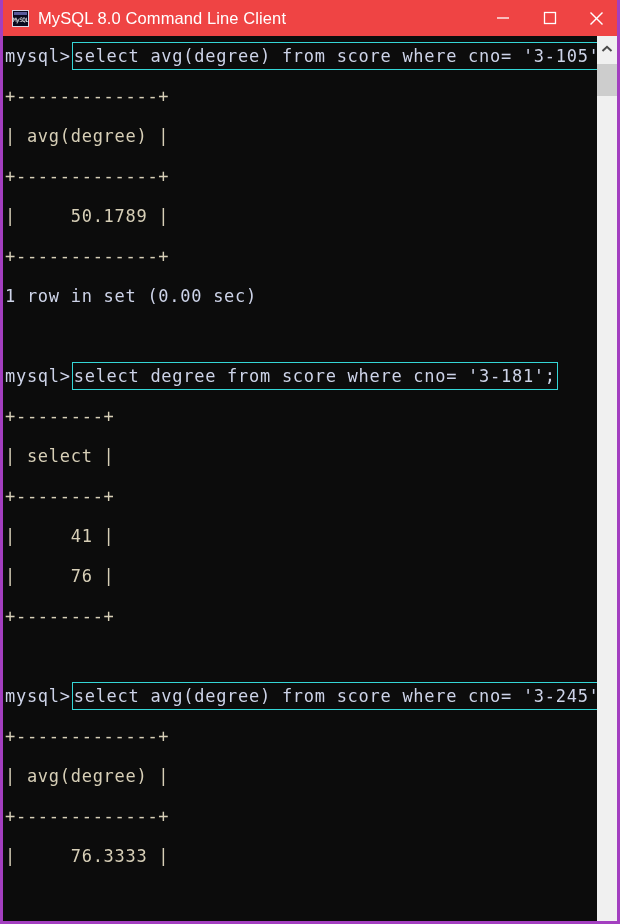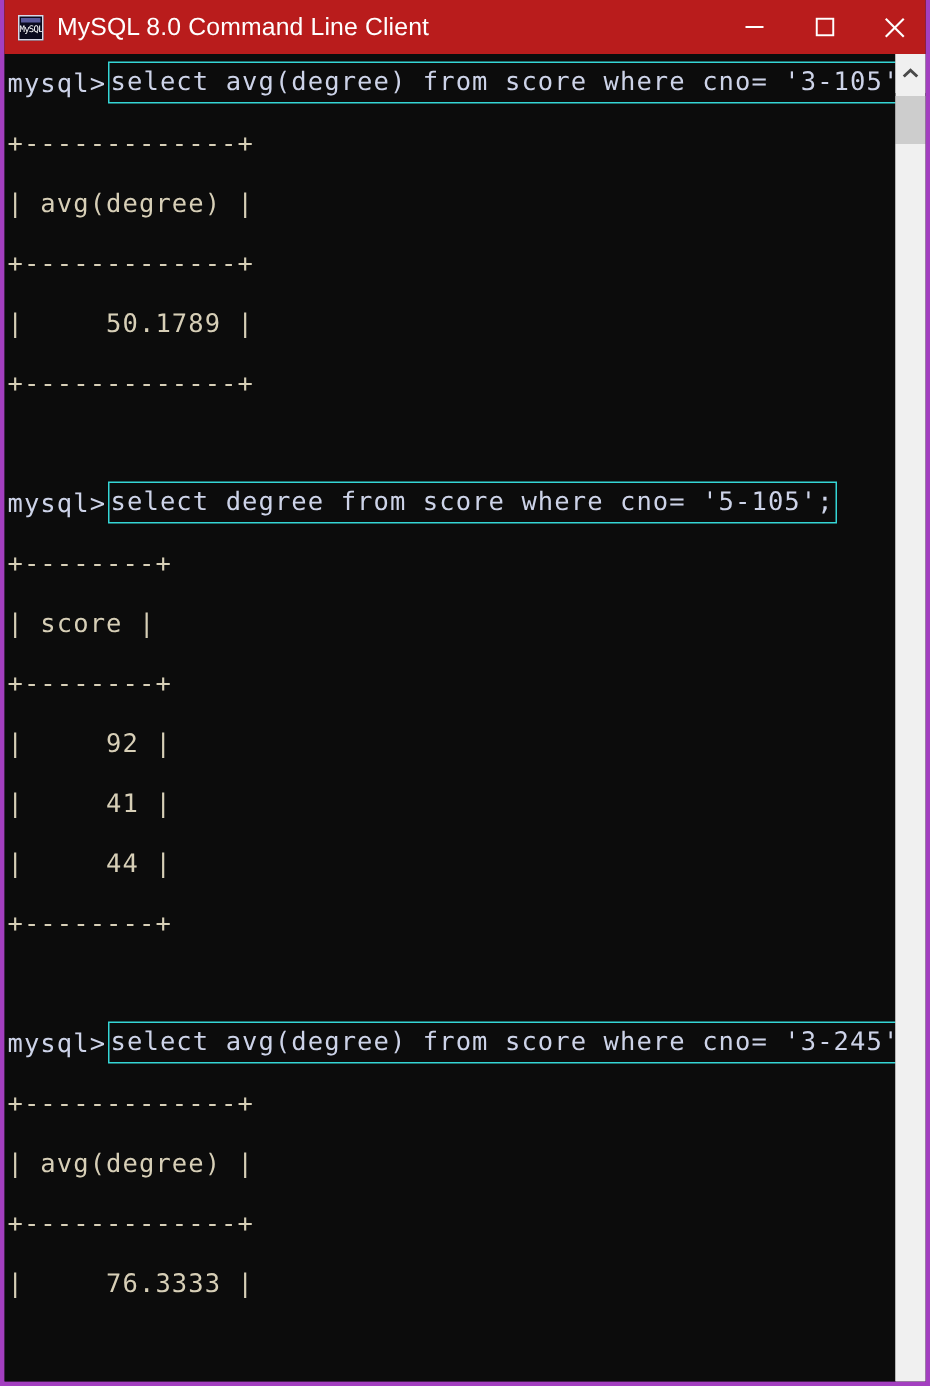--- a/index.html
+++ b/index.html
@@ -27,21 +27,21 @@
     overflow: hidden;
   }
 
   
   #titlebar {
     position: absolute;
     left: -3px;
     top: 0;
     width: 620px;
     height: 36px;
-    background: #b91c1c;
+    background: #ef4444;
     display: flex;
     align-items: center;
     box-sizing: border-box;
   }
   #app-icon {
     width: 17px;
     height: 17px;
     margin-left: 12px;
     margin-right: 9px;
     background: #0a0a1e;
@@ -204,28 +204,28 @@
   </div>
 
   <div id="console">
     <div id="console-lines">
         <div class="line"><span class="prompt">mysql&gt;</span><span class="cmd-box">select avg(degree) from score where cno= '3-105';</span></div>
         <div class="line tbl">+-------------+</div>
         <div class="line tbl">| avg(degree) |</div>
         <div class="line tbl">+-------------+</div>
         <div class="line tbl">|     50.1789 |</div>
         <div class="line tbl">+-------------+</div>
+        <div class="line">1 row in set (0.00 sec)</div>
         <div class="line blank"></div>
-        <div class="line"><span class="prompt">mysql&gt;</span><span class="cmd-box">select degree from score where cno= '5-105';</span></div>
+        <div class="line"><span class="prompt">mysql&gt;</span><span class="cmd-box">select degree from score where cno= '3-181';</span></div>
         <div class="line tbl">+--------+</div>
-        <div class="line tbl">| score |</div>
+        <div class="line tbl">| select |</div>
         <div class="line tbl">+--------+</div>
-        <div class="line tbl">|     92 |</div>
         <div class="line tbl">|     41 |</div>
-        <div class="line tbl">|     44 |</div>
+        <div class="line tbl">|     76 |</div>
         <div class="line tbl">+--------+</div>
         <div class="line blank"></div>
         <div class="line"><span class="prompt">mysql&gt;</span><span class="cmd-box">select avg(degree) from score where cno= '3-245';</span></div>
         <div class="line tbl">+-------------+</div>
         <div class="line tbl">| avg(degree) |</div>
         <div class="line tbl">+-------------+</div>
         <div class="line tbl">|     76.3333 |</div>
       </div>
   </div>
 

